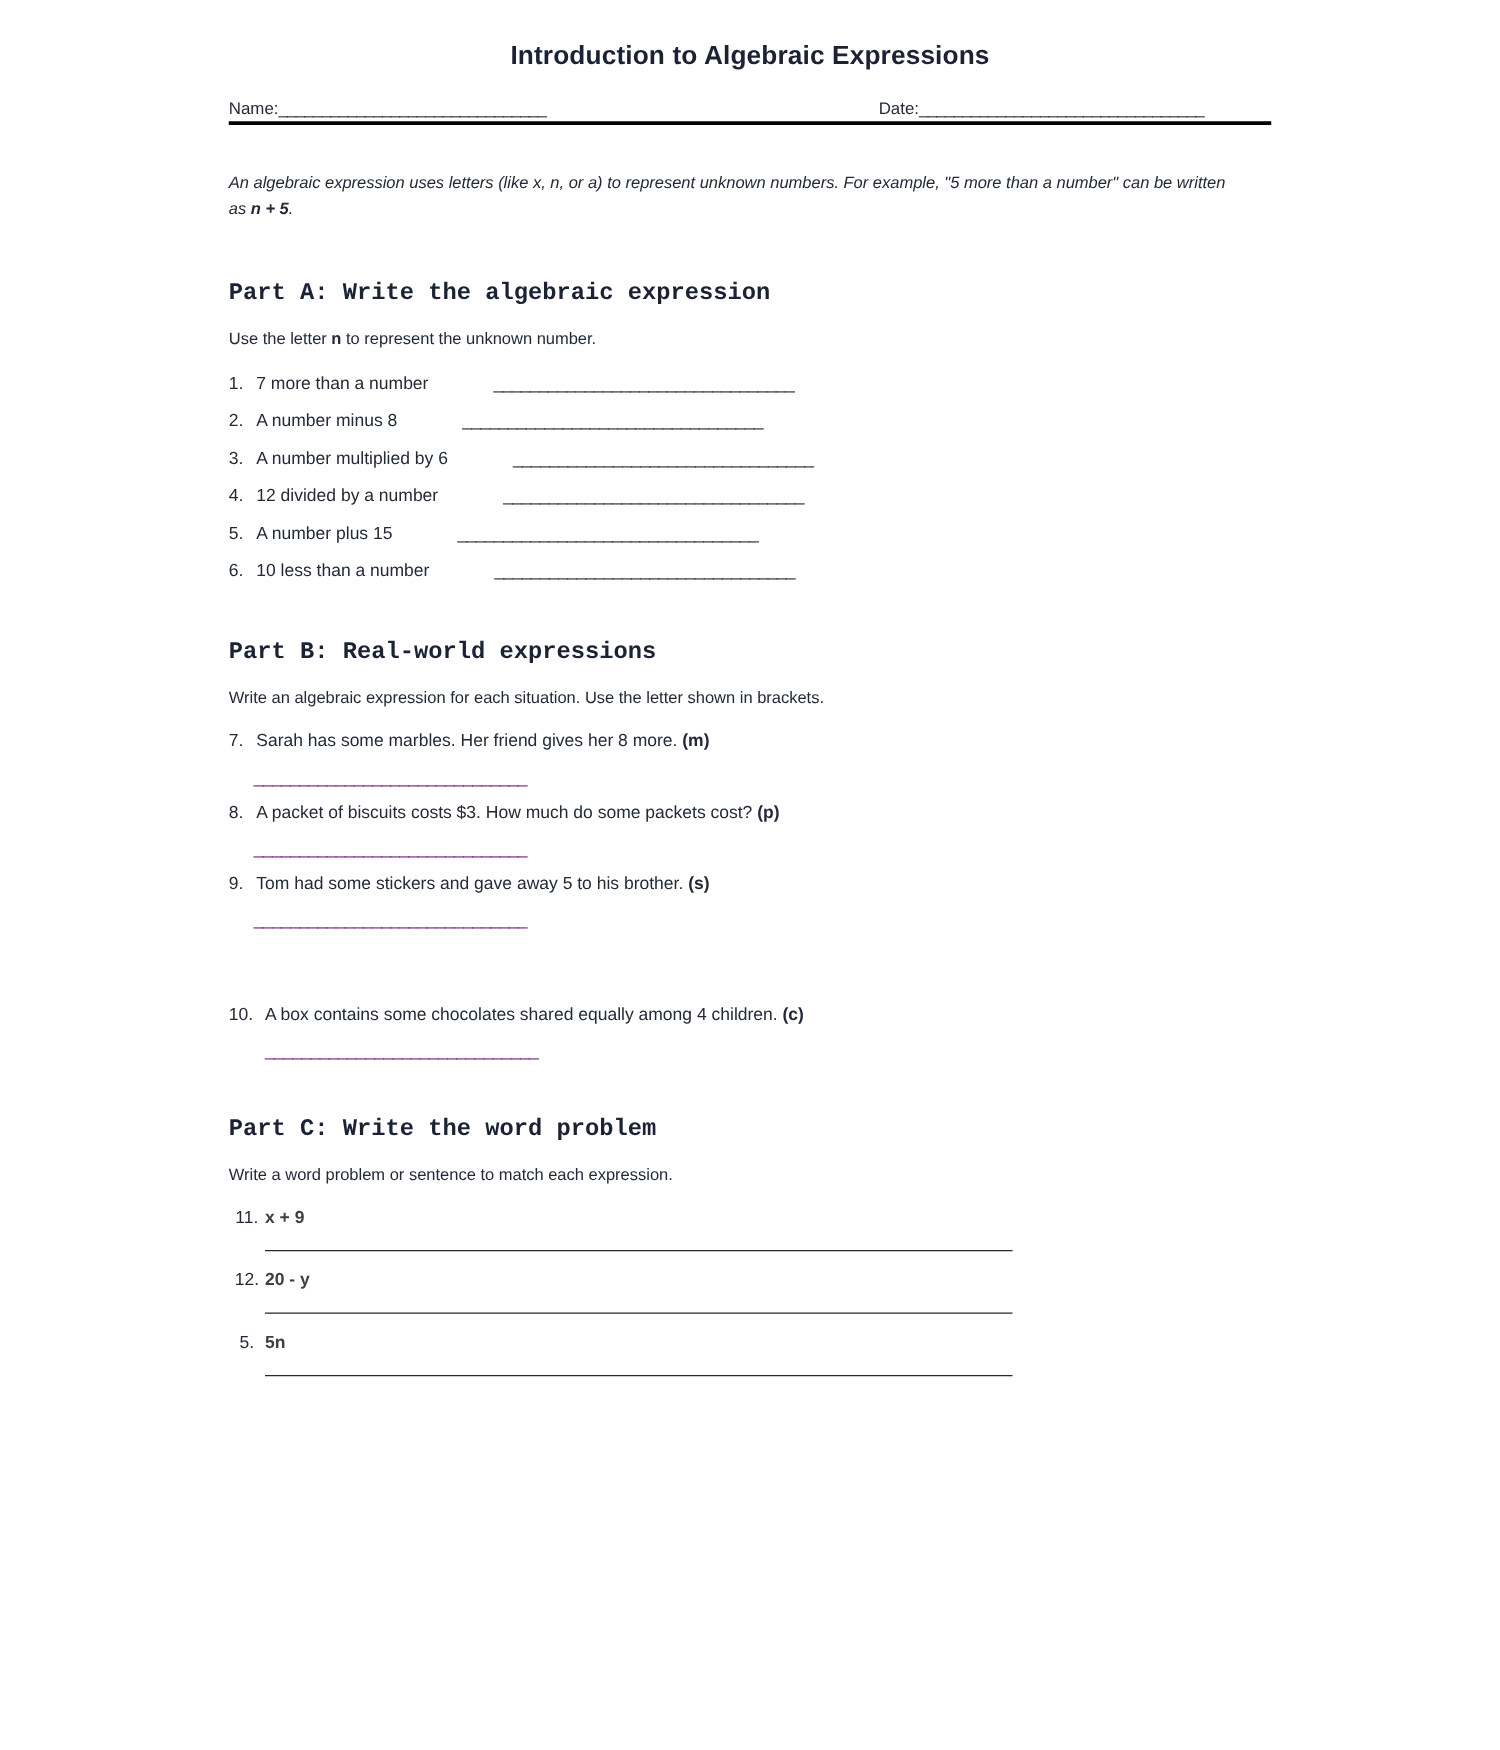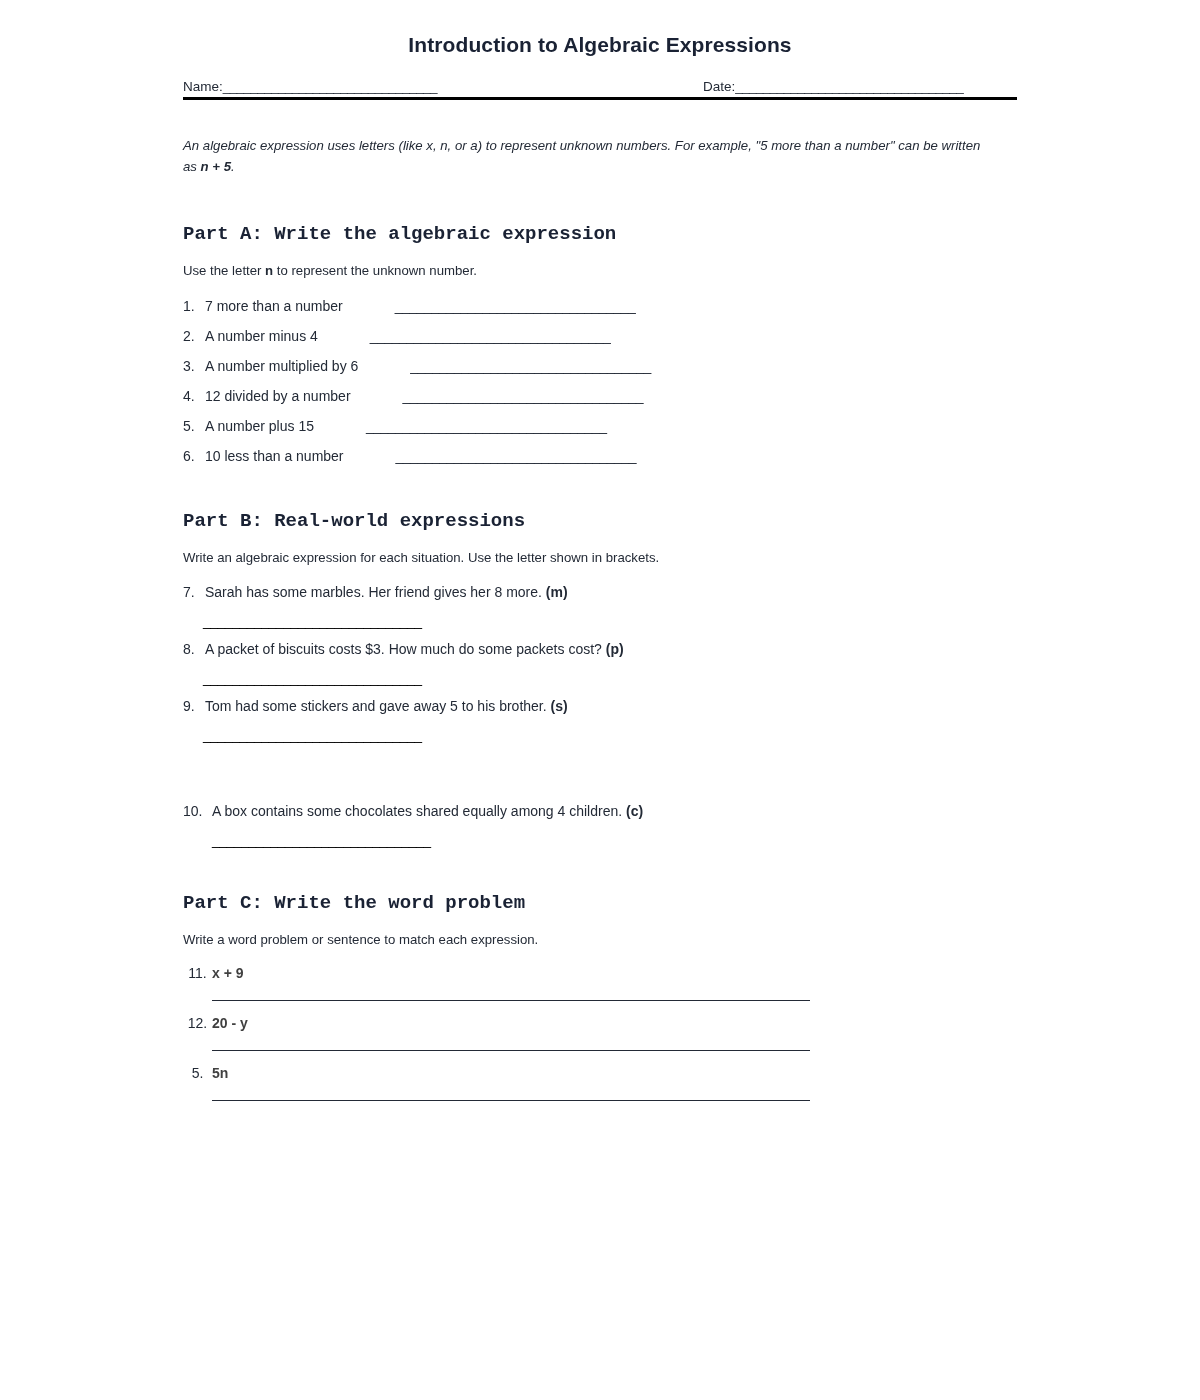--- a/index.html
+++ b/index.html
@@ -132,21 +132,21 @@
     width: 29px;
     flex: 0 0 29px;
     margin-top: 48px;
   }
   .item-b .qtext b { font-weight: bold; }
   .item-b .answer-line {
     margin-top: 13px;
     margin-left: 20px;
     font-size: 14px;
     letter-spacing: -0.5px;
-    color: #000000;
+    color: #701a75;
     white-space: nowrap;
   }
   .item-b .answer-line.indent-wide { margin-left: 29px; }
 
   
   .list-c { margin-top: 16px; }
   .item-c { margin-bottom: 14px; text-align: center; }
   .item-c .qline {
     display: flex;
     align-items: baseline;
@@ -193,21 +193,21 @@
 
       <div class="row-a">
         <span class="num">1.</span>
         <span class="prompt">7 more than a number</span>
         <span class="gap" style="width:52px"></span>
         <span class="answer-blank">_________________________________</span>
       </div>
 
       <div class="row-a">
         <span class="num">2.</span>
-        <span class="prompt">A number minus 4</span>
+        <span class="prompt">A number minus 8</span>
         <span class="gap" style="width:52px"></span>
         <span class="answer-blank">_________________________________</span>
       </div>
 
       <div class="row-a">
         <span class="num">3.</span>
         <span class="prompt">A number multiplied by 6</span>
         <span class="gap" style="width:52px"></span>
         <span class="answer-blank">_________________________________</span>
       </div>

